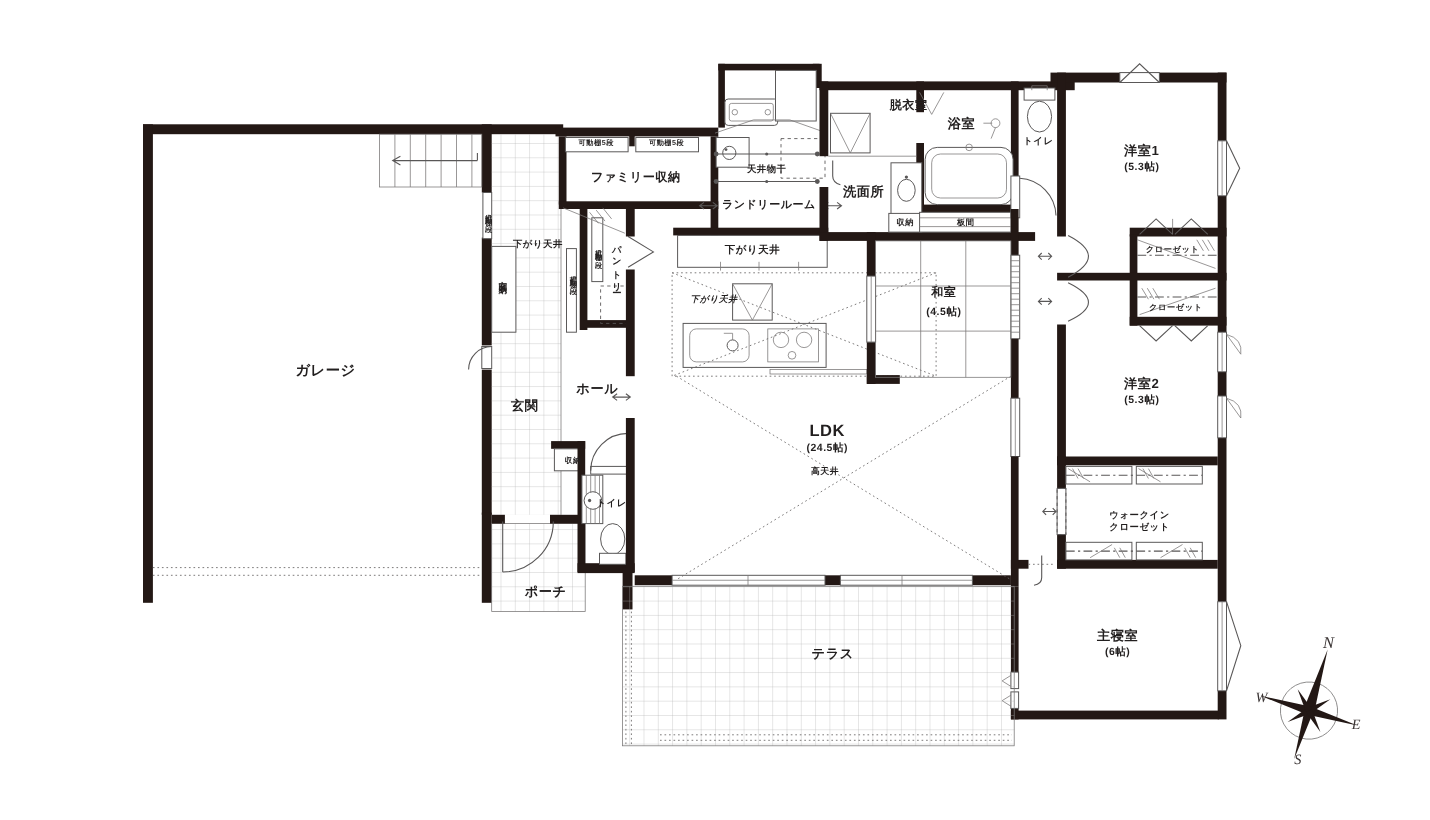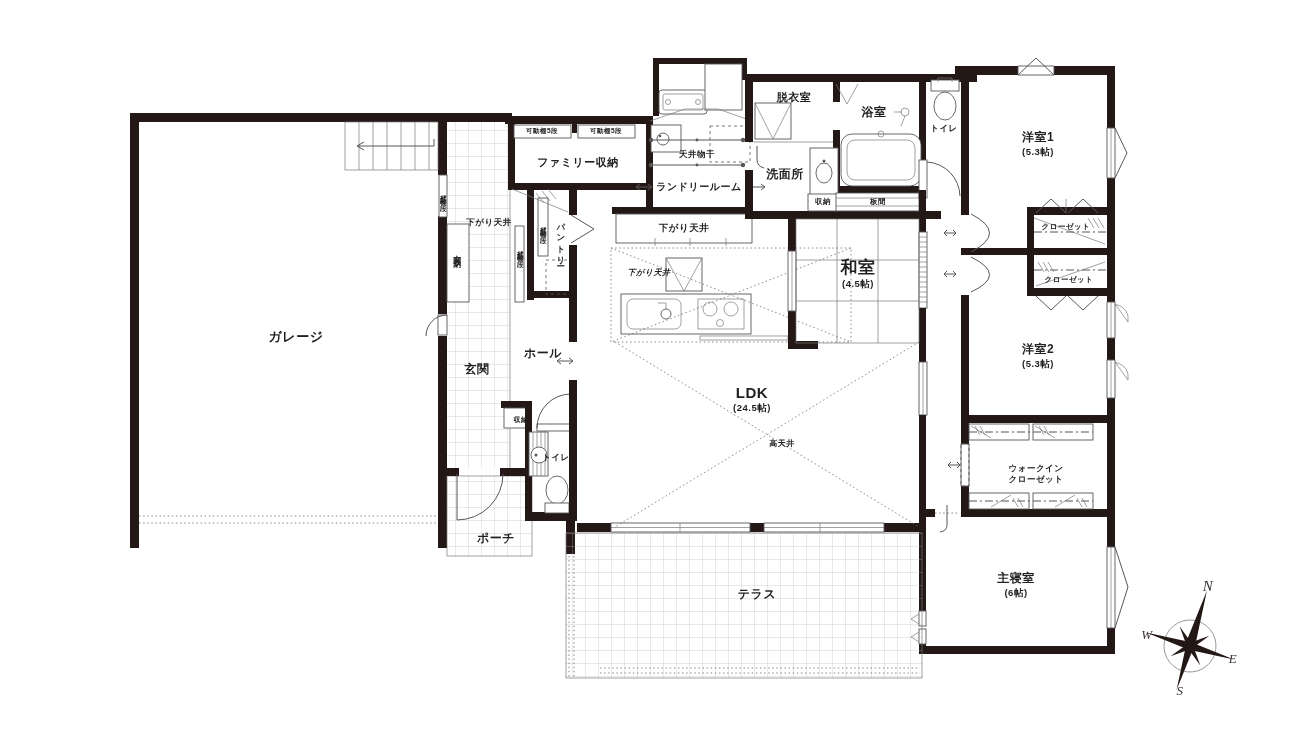--- a/index.html
+++ b/index.html
@@ -363,27 +363,27 @@
     <div class="lbl v" style="left: 561px; top: 240px; font-size: 8.5px;">パントリー</div>
     <div class="lbl" style="left: 578px; top: 162px; font-size: 11px;">ファミリー収納</div>
     <div class="lbl" style="left: 542px; top: 131px; font-size: 6.5px;">可動棚5段</div>
     <div class="lbl" style="left: 606px; top: 131px; font-size: 6.5px;">可動棚5段</div>
     <div class="lbl" style="left: 699px; top: 187px; font-size: 10px;">ランドリールーム</div>
     <div class="lbl" style="left: 697px; top: 154px; font-size: 8.5px;">天井物干</div>
     <div class="lbl" style="left: 684px; top: 228px; font-size: 9.5px;">下がり天井</div>
     <div class="lbl" style="left: 649px; top: 273px; font-size: 8px; font-style: italic;">下がり天井</div>
     <div class="lbl" style="left: 752px; top: 392px; font-size: 15px;">LDK</div>
     <div class="lbl" style="left: 752px; top: 408px; font-size: 9.5px; text-align: right;">(24.5帖)</div>
-    <div class="lbl" style="left: 750px; top: 444px; font-size: 8px; margin-left: 32px;">高天井</div>
-    <div class="lbl" style="left: 858px; top: 267px; font-size: 17px;">和室</div>
+    <div class="lbl" style="left: 750px; top: 429px; font-size: 8px;">高天井</div>
+    <div class="lbl" style="left: 858px; top: 267px; font-size: 11px;">和室</div>
     <div class="lbl" style="left: 858px; top: 284px; font-size: 9.5px;">(4.5帖)</div>
     <div class="lbl" style="left: 878px; top: 202px; font-size: 7.5px;">板間</div>
     <div class="lbl" style="left: 823px; top: 202px; font-size: 7.5px;">収納</div>
     <div class="lbl" style="left: 785px; top: 174px; font-size: 12px;">洗面所</div>
-    <div class="lbl" style="left: 794px; top: 97px; font-size: 11px;">脱衣室</div>
+    <div class="lbl" style="left: 826px; top: 97px; font-size: 11px;">脱衣室</div>
     <div class="lbl" style="left: 874px; top: 112px; font-size: 12px;">浴室</div>
     <div class="lbl" style="left: 944px; top: 128px; font-size: 8.5px;">トイレ</div>
     <div class="lbl" style="left: 1038px; top: 137px; font-size: 12px;">洋室1</div>
     <div class="lbl" style="left: 1038px; top: 152px; font-size: 9.5px;">(5.3帖)</div>
     <div class="lbl" style="left: 1066px; top: 227px; font-size: 7.5px;">クローゼット</div>
     <div class="lbl" style="left: 1069px; top: 280px; font-size: 7.5px;">クローゼット</div>
     <div class="lbl" style="left: 1038px; top: 349px; font-size: 12px;">洋室2</div>
     <div class="lbl" style="left: 1038px; top: 364px; font-size: 9.5px;">(5.3帖)</div>
     <div class="lbl" style="left: 1036px; top: 468px; font-size: 8.5px;">ウォークイン</div>
     <div class="lbl" style="left: 1036px; top: 479px; font-size: 8.5px;">クローゼット</div>

